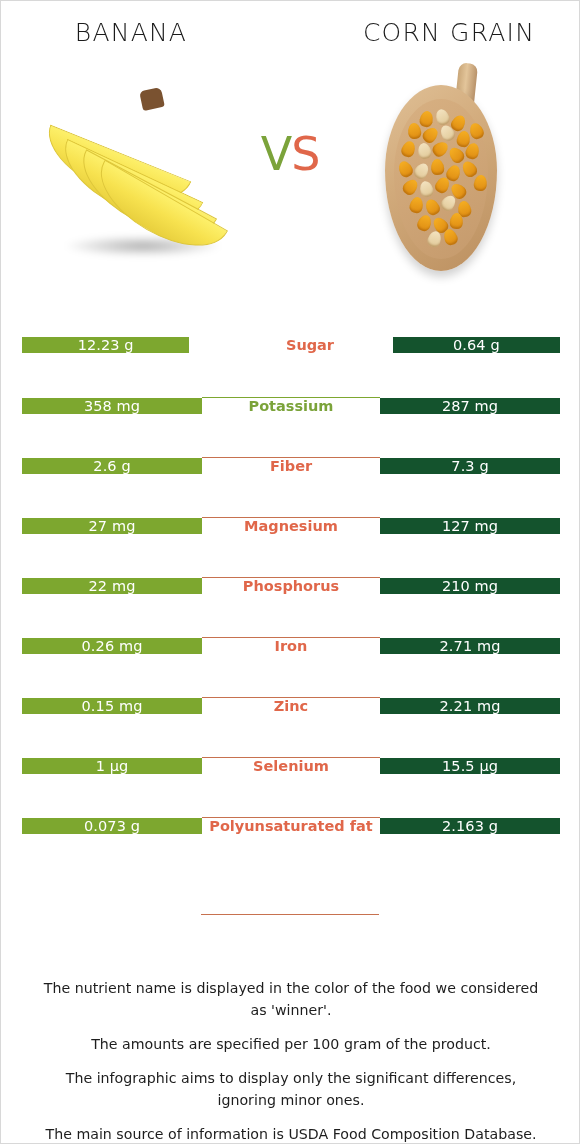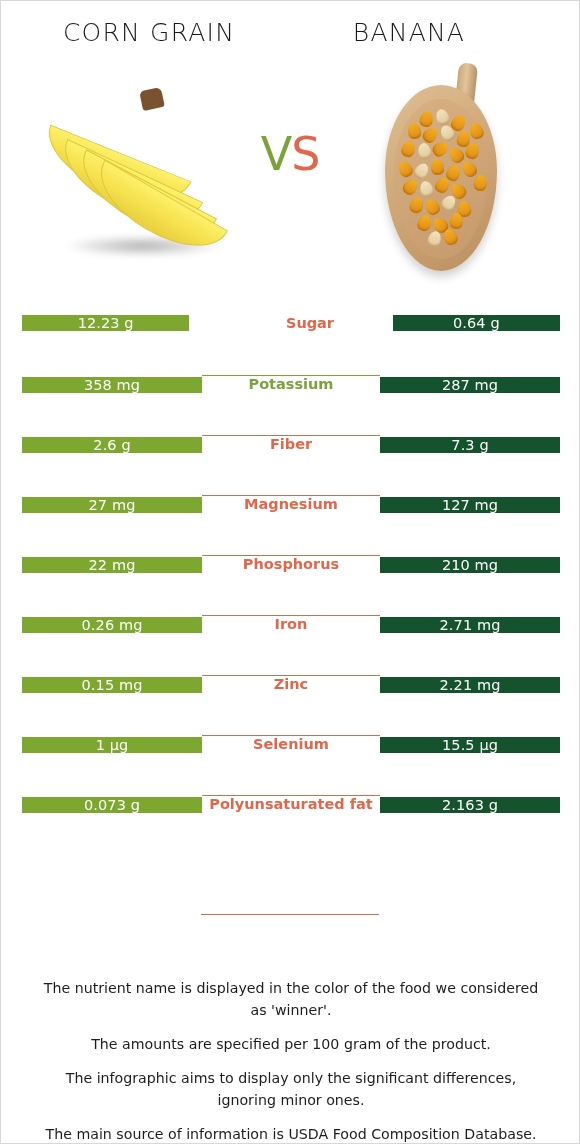--- a/index.html
+++ b/index.html
@@ -147,21 +147,21 @@
   .table {
     position: absolute;
     left: 21px;
     top: 314px;
     width: 538px;
   }
   .row {
     display: flex;
     width: 100%;
     height: 60px;
-    align-items: flex-start;
+    align-items: center;
   }
   .cell {
     display: flex;
     align-items: center;
     justify-content: center;
     font-size: 14.5px;
     font-family: "DejaVu Sans", sans-serif;
   }
   .cell-left, .cell-right {
     width: 180px;
@@ -210,22 +210,22 @@
     font-family: "DejaVu Sans", sans-serif;
   }
   .footnote p { margin: 12px; }
 </style>
 </head>
 <body>
 
 <div id="page">
 
   <div class="titles">
+    <div class="title title-left">Banana</div>
     <div class="title title-right">Corn grain</div>
-    <div class="title title-left">Banana</div>
   </div>
 
   <div class="hero">
 
     <div class="hero-left">
       <div class="banana-shadow"></div>
       <div class="banana b1"></div>
       <div class="banana b2"></div>
       <div class="banana b3"></div>
       <div class="banana b4"></div>

